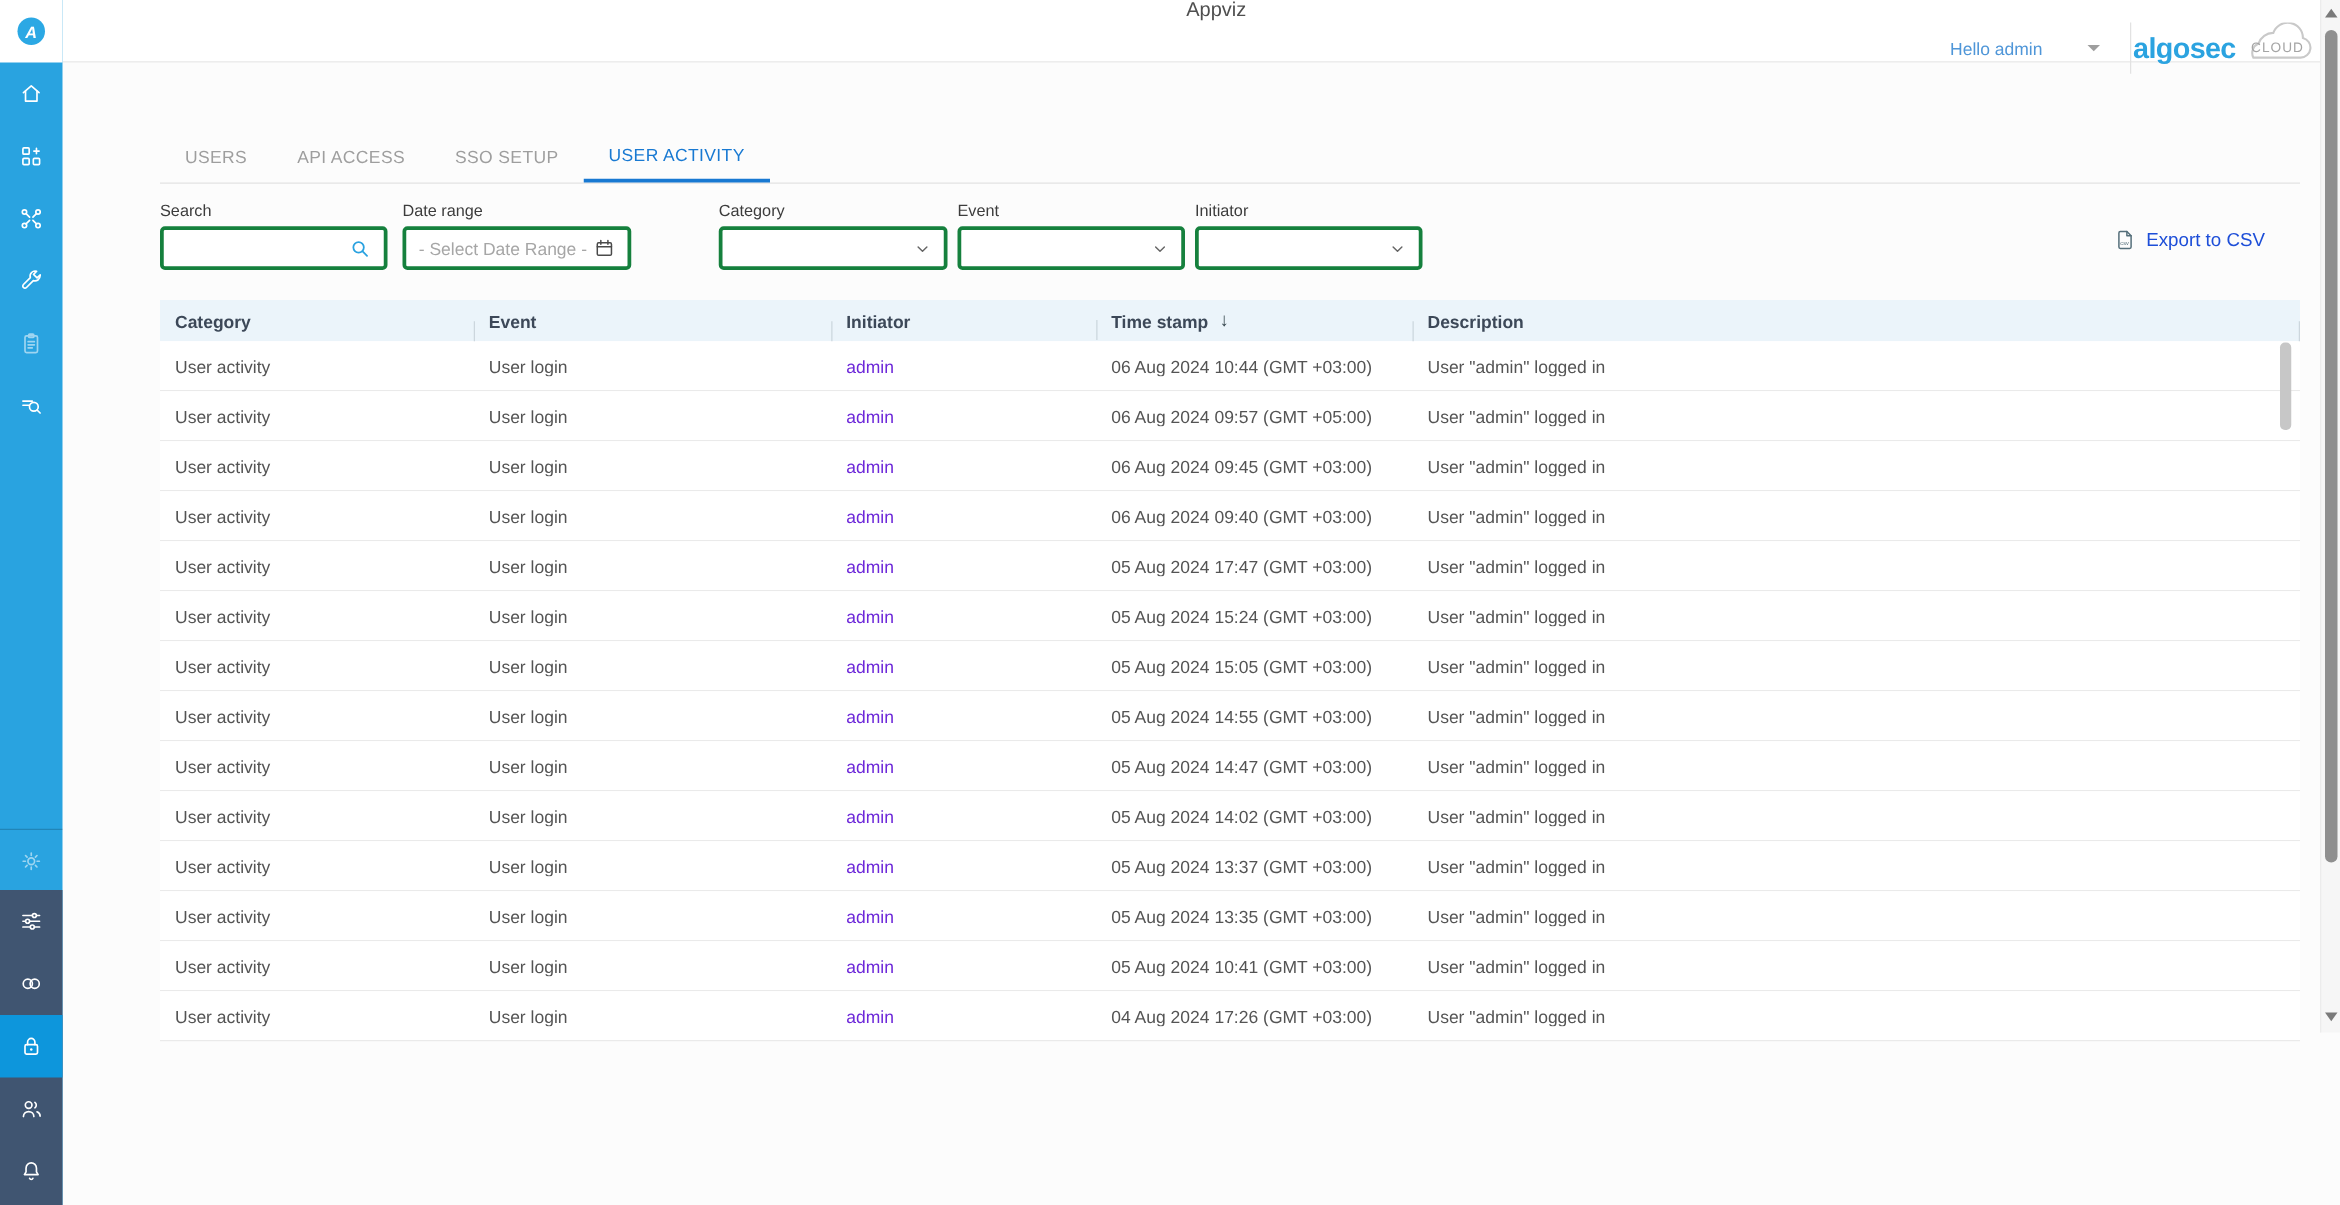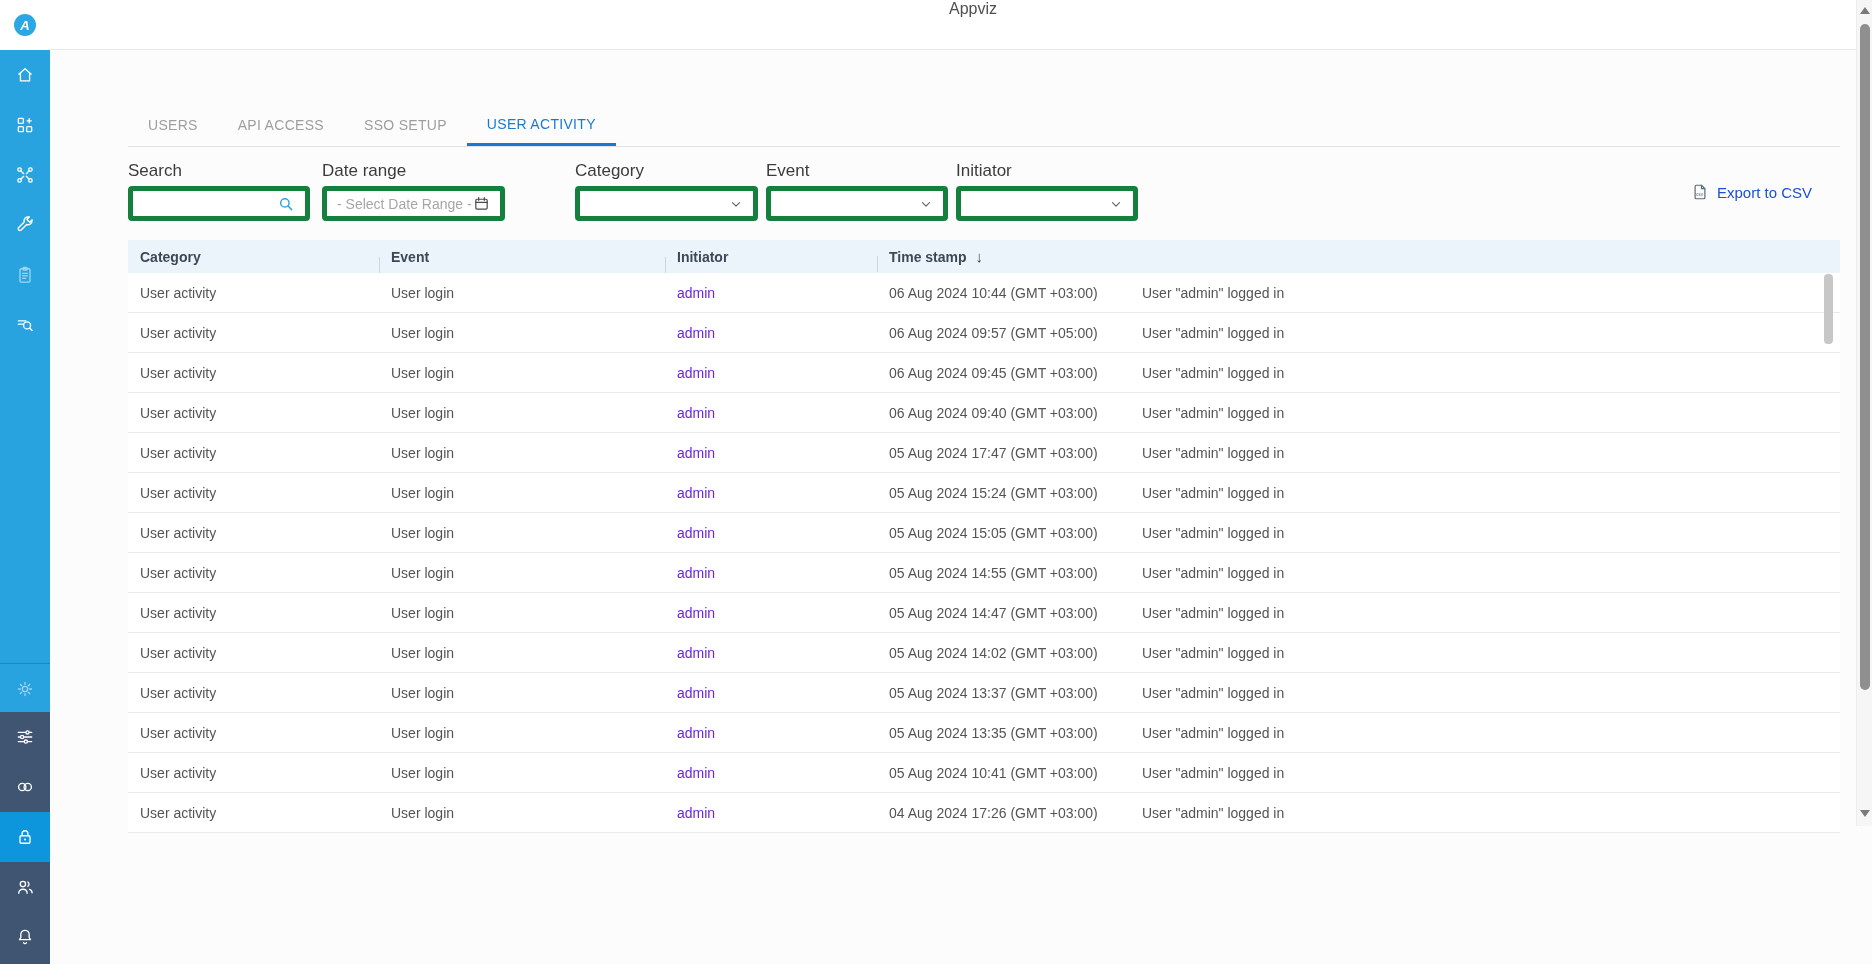--- a/index.html
+++ b/index.html
@@ -36,22 +36,22 @@
 
   
   .tabs { margin-top:54px; height:43px; display:flex; border-bottom:1px solid #e2e2e2; }
   .tab { padding:0 20px; line-height:43px; font-size:14px; color:#9e9e9e; letter-spacing:.3px;
          cursor:pointer; white-space:nowrap; }
   .tab.active { color:#1879D2; border-bottom:3px solid #1879D2; line-height:40px; }
 
   
   .filters { position:relative; height:76px; }
   .field { position:absolute; top:14px; }
-  .field label { display:block; font-size:17px; color:#3c3c3c; margin-bottom:5px; }
-  .box { height:35px; border:5px solid #15803d; border-radius:4px; background:#fff;
+  .field label { display:block; font-size:13px; color:#3c3c3c; margin-bottom:5px; }
+  .box { height:35px; border:3px solid #15803d; border-radius:4px; background:#fff;
          display:flex; align-items:center; padding:0 10px; }
   .box input { border:none; outline:none; flex:1; font-size:14px; min-width:0;
                font-family:"Liberation Sans", sans-serif; color:#444; }
   .box input::placeholder { color:#a6a6a6; }
   .f-search { left:0;   width:182px; }
   .f-date   { left:194px; width:183px; }
   .f-cat    { left:447px; width:183px; }
   .f-event  { left:638px; width:182px; }
   .f-init   { left:828px; width:182px; }
   .select-box { justify-content:flex-end; cursor:pointer; }
@@ -183,20 +183,39 @@
       <svg width="20" height="20" viewBox="0 0 24 24">
         <path d="M12 4a5 5 0 0 1 5 5v3.6l1.6 2.6H5.4L7 12.6V9a5 5 0 0 1 5-5z"></path>
         <path d="M10.4 18.8a1.7 1.7 0 0 0 3.2 0"></path>
       </svg>
     </div>
   </div>
 </div>
 
 <div class="topbar">
   <div class="app-title">Appviz</div>
+  <div class="topbar-right">
+    <div class="greeting">
+      <span>Hello admin</span>
+      <span class="caret-down"></span>
+    </div>
+    <div class="brand-box">
+      <svg width="20" height="20" viewBox="0 0 28 28">
+        <circle cx="14" cy="14" r="11" fill="#2BA8E4"></circle>
+        <text x="14" y="19" text-anchor="middle" font-size="13" font-weight="bold" font-style="italic" fill="#fff" font-family="Liberation Sans, sans-serif">A</text>
+      </svg>
+      <span class="brand-word">algosec</span>
+      <span class="cloud-wrap">
+        <svg width="74" height="36" viewBox="0 0 88 42">
+          <path d="M21 33h45a9.5 9.5 0 0 0 2.2-18.7A14.5 14.5 0 0 0 40 9.5a14.5 14.5 0 0 0-14 10.1A9.8 9.8 0 0 0 21 33z" fill="#ffffff" stroke="#c9c9c9" stroke-width="2"></path>
+          <text x="44" y="28" text-anchor="middle" font-size="13" letter-spacing="1" fill="#a5a5a5" font-family="Liberation Sans, sans-serif">CLOUD</text>
+        </svg>
+      </span>
+    </div>
+  </div>
 </div>
 
 <div class="main">
   <div class="content">
 
     <div class="tabs">
       <div class="tab">USERS</div>
       <div class="tab">API ACCESS</div>
       <div class="tab">SSO SETUP</div>
       <div class="tab active">USER ACTIVITY</div>
@@ -264,20 +283,21 @@
 
     <div class="table">
       <div class="thead">
         <div class="th">Category</div>
         <div class="th sep">Event</div>
         <div class="th sep">Initiator</div>
         <div class="th sep">
           <span>Time stamp</span>
           <span class="sort-arrow">↓</span>
         </div>
+        <div class="th sep endsep">Description</div>
       </div>
       <div id="tbody">
   <div class="trow">
     <div class="td">User activity</div>
     <div class="td">User login</div>
     <div class="td link">admin</div>
     <div class="td">06 Aug 2024 10:44 (GMT +03:00)</div>
     <div class="td">User "admin" logged in</div>
   </div>
 

